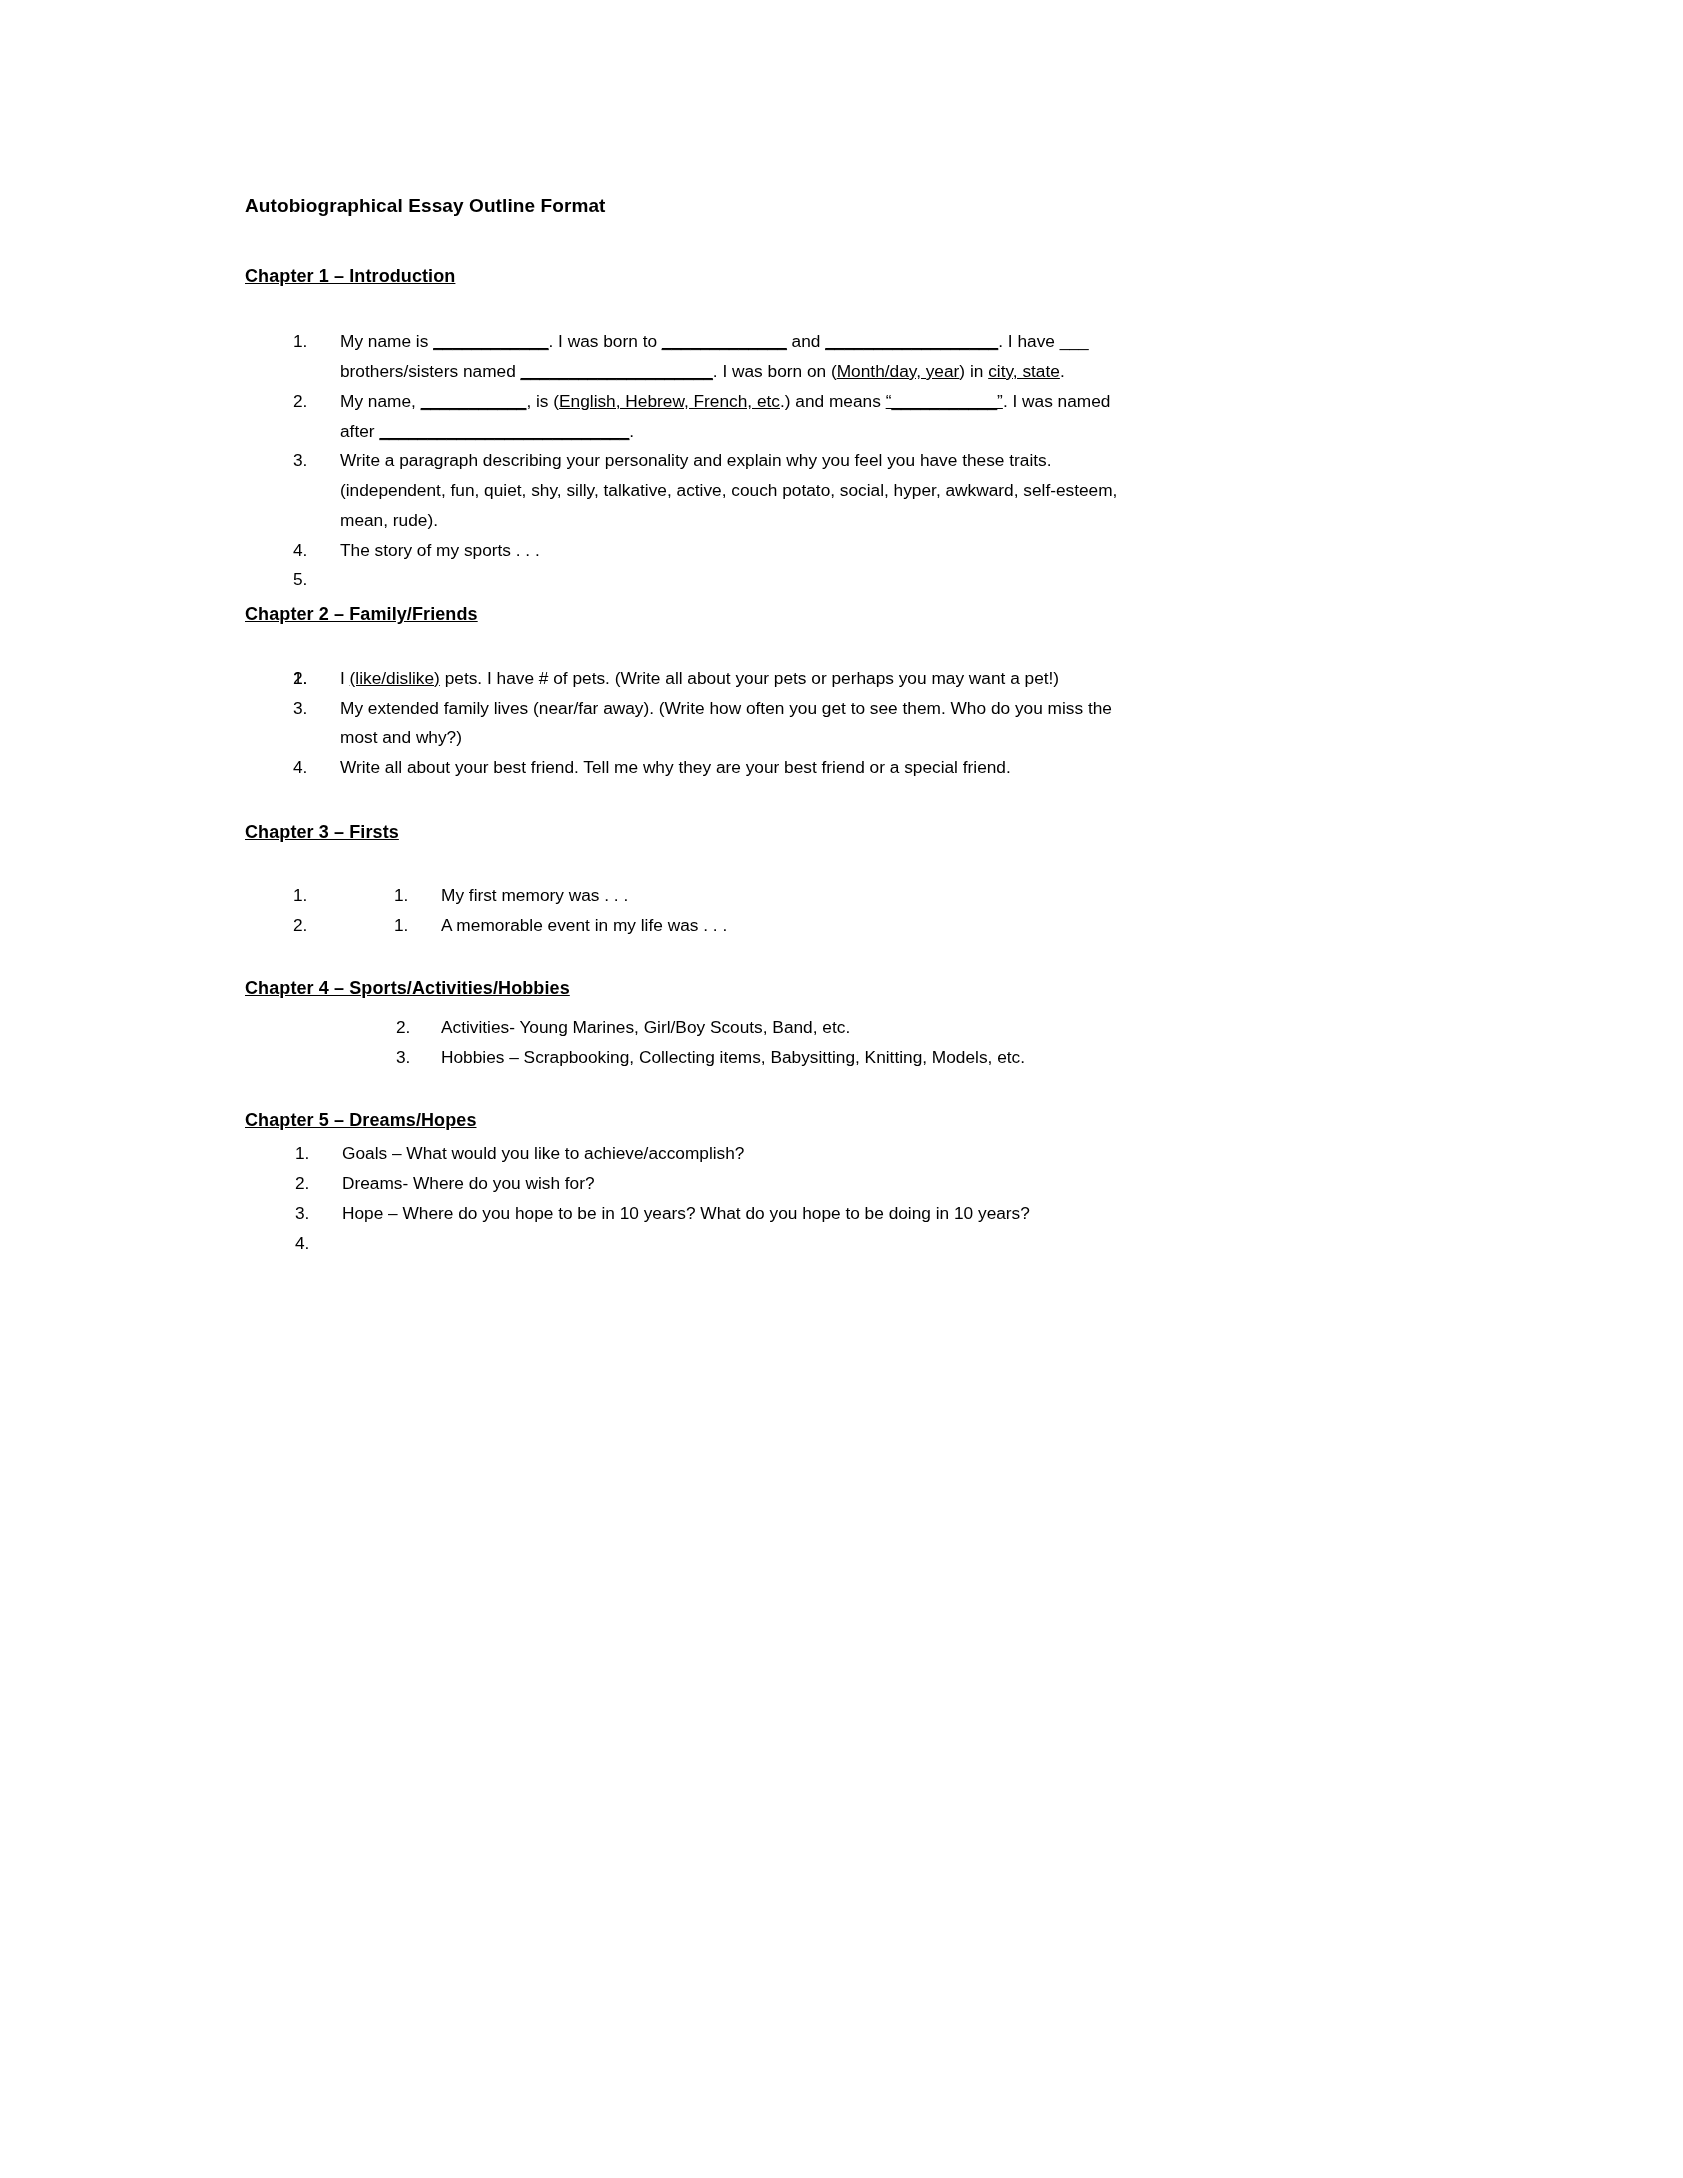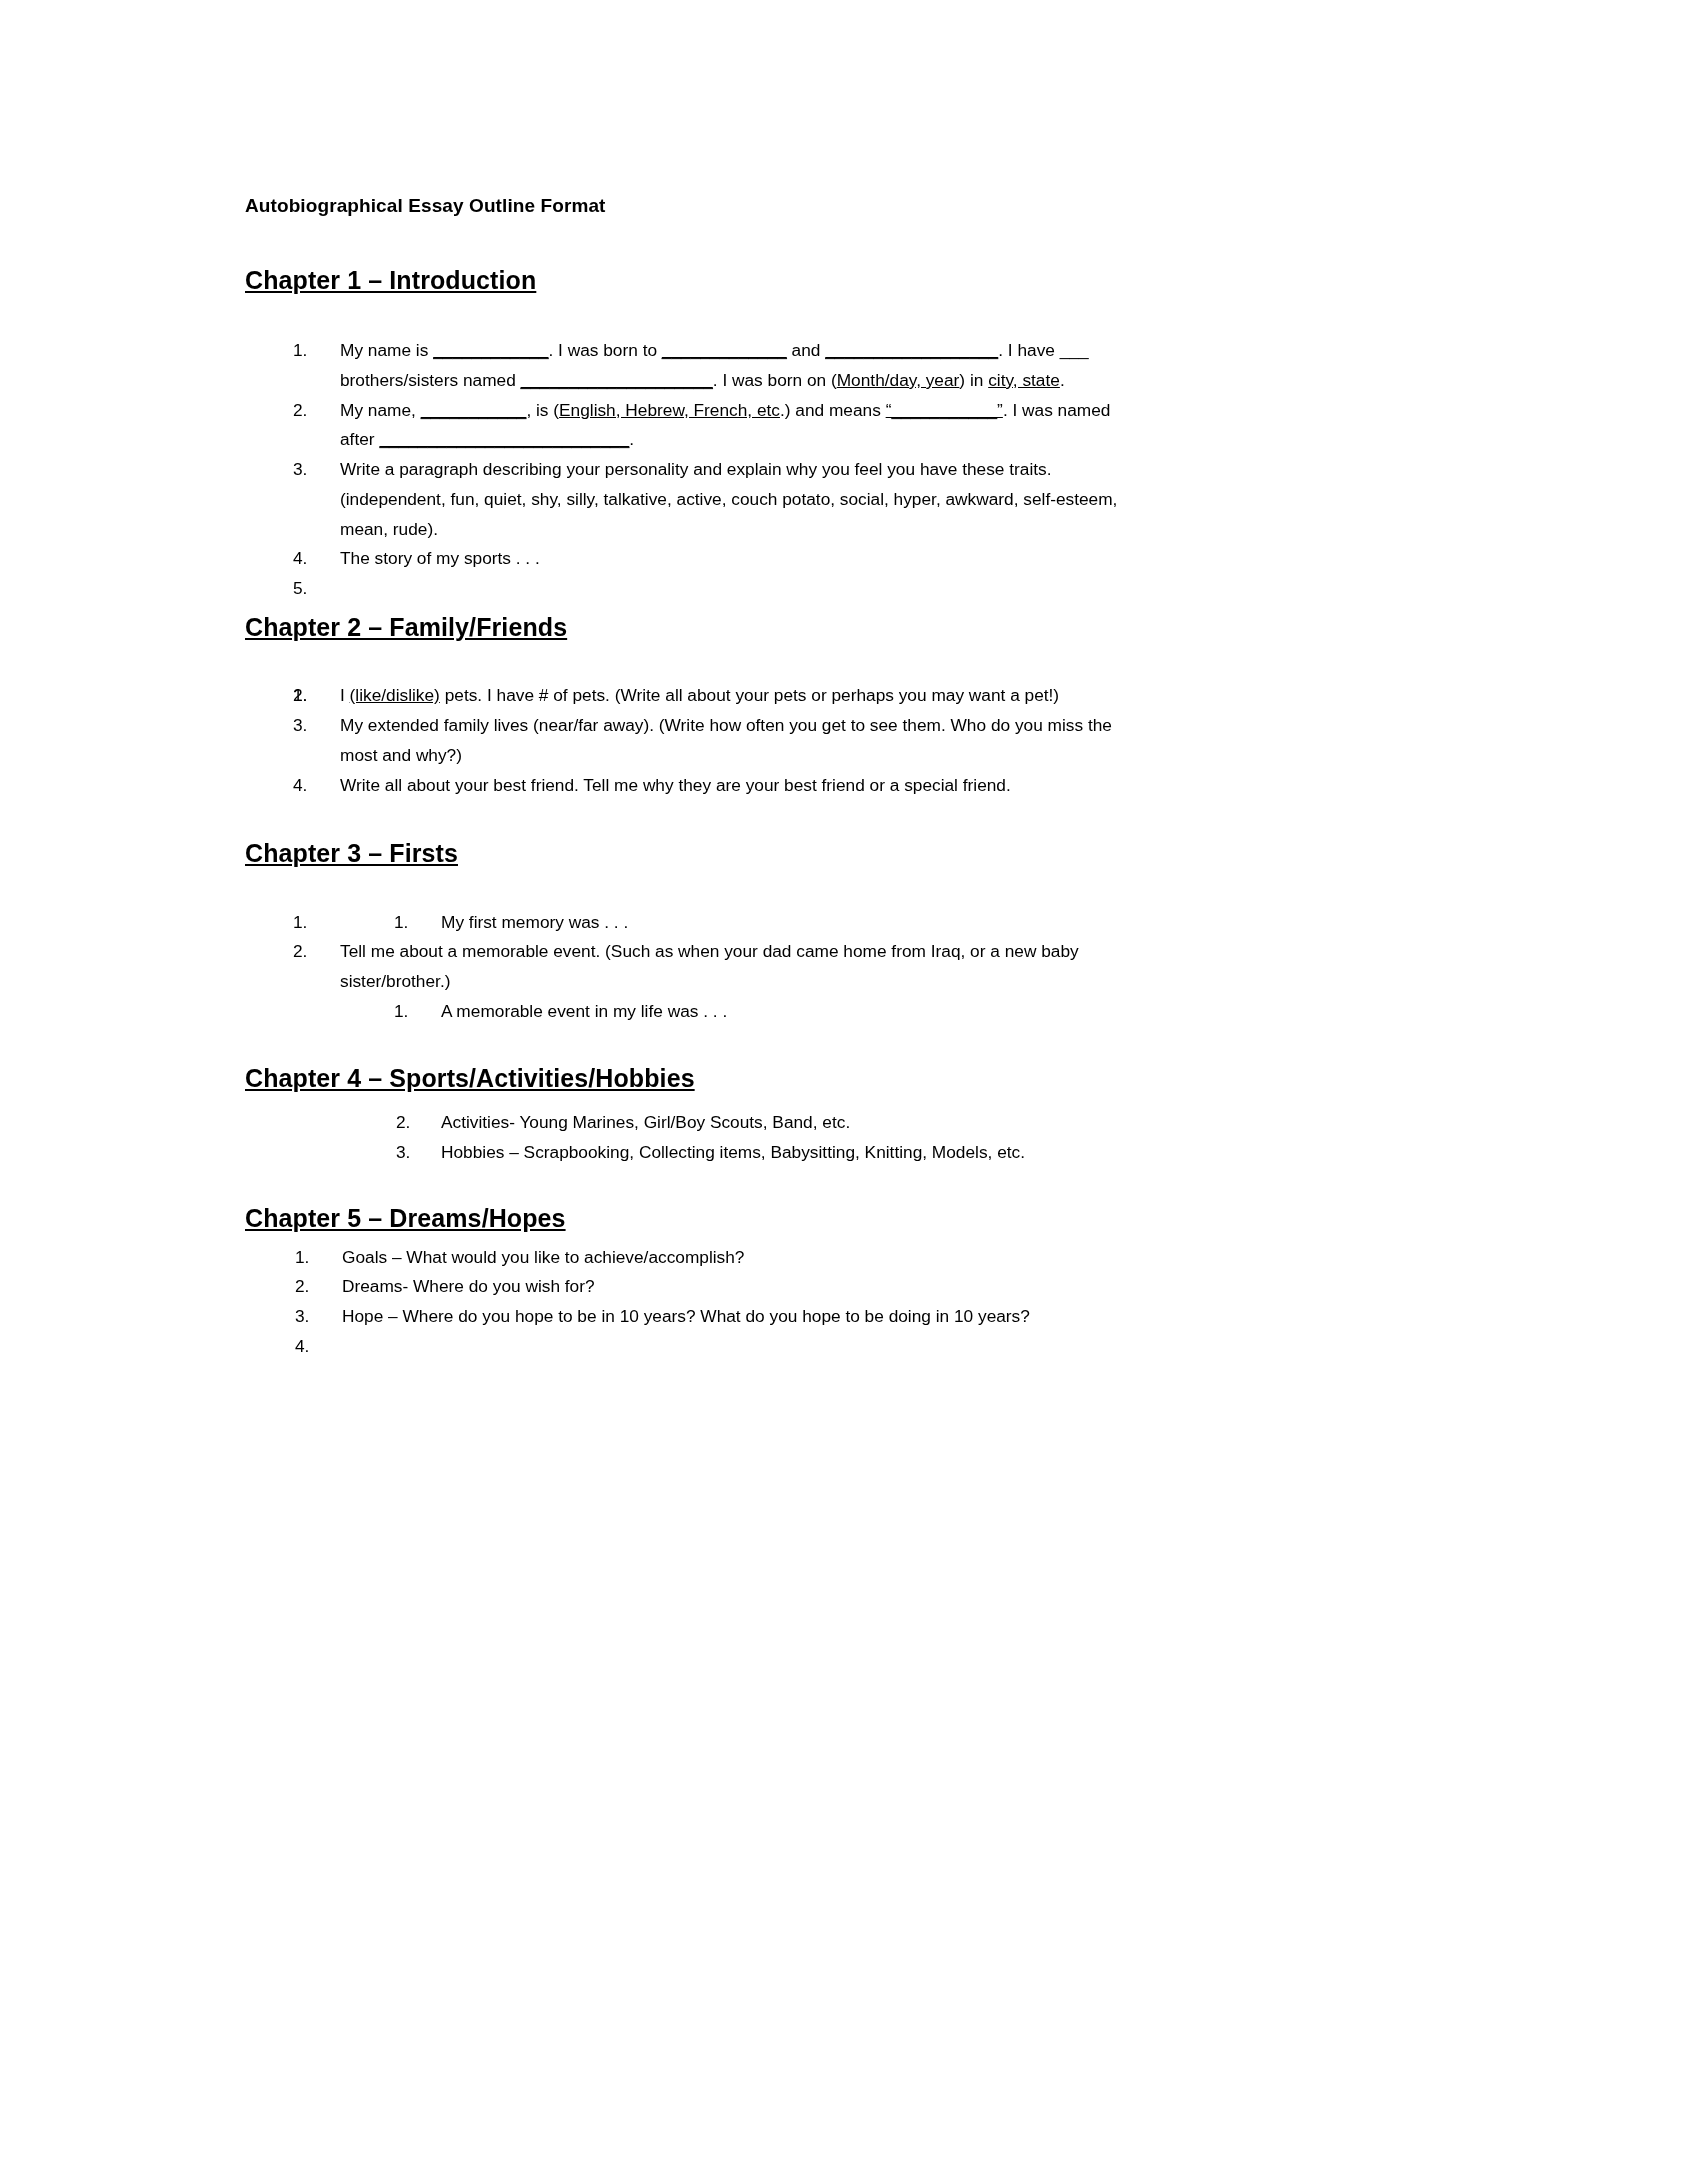--- a/index.html
+++ b/index.html
@@ -34,21 +34,21 @@
 
   .doc-title {
     font-size: 19px;
     font-weight: bold;
     line-height: 1.25;
     letter-spacing: 0.1px;
     margin: 0;
   }
 
   .chapter-heading {
-    font-size: 25px;
+    font-size: 18px;
     font-weight: bold;
     text-decoration: underline;
     line-height: 1.25;
     letter-spacing: 0.1px;
     margin: 0;
     display: inline-block;
   }
 
   .chapter-block {
     margin: 0;
@@ -206,21 +206,20 @@
       </ol>
       <ol class="lvl2">
         <li>
           <span class="num">1.</span>
           <span class="txt">My first memory was . . .</span>
         </li>
       </ol>
       <ol class="olist lvl1">
         <li>
           <span class="num">2.</span>
-          <span class="txt"><span>Tell me about a memorable event. (Such as when your dad came home from Iraq, or a new baby sister/brother.)</span></span>
         </li>
       </ol>
       <ol class="lvl2">
         <li>
           <span class="num">1.</span>
           <span class="txt">A memorable event in my life was . . .</span>
         </li>
       </ol>
     </div>
 

